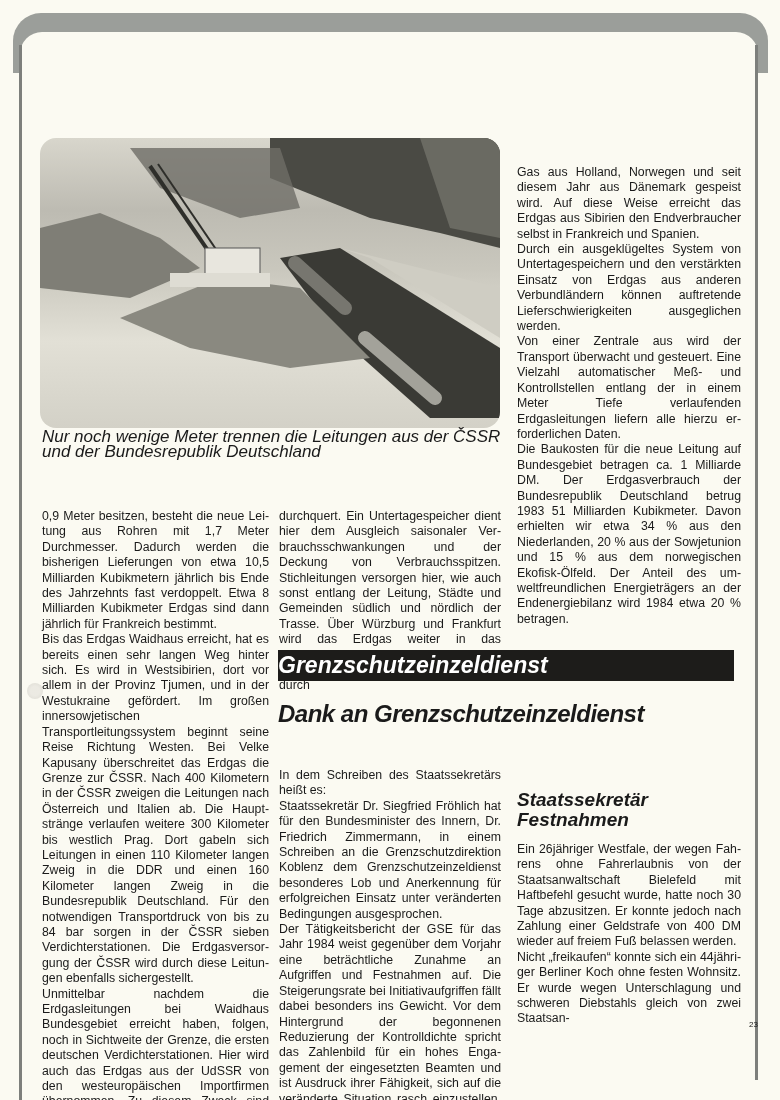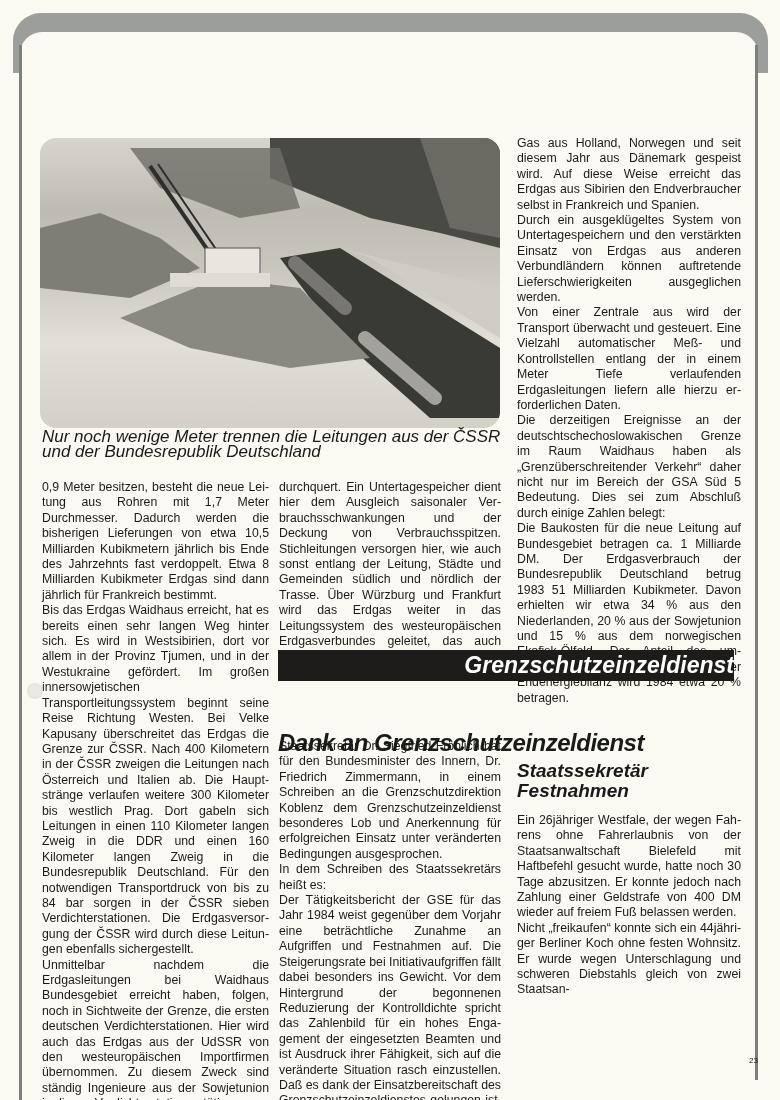--- a/index.html
+++ b/index.html
@@ -29,46 +29,45 @@
     border-radius:16px; overflow:hidden;
     background:linear-gradient(180deg,#d8d6cc 0%,#bdbbb2 25%,#c9c7bd 45%,#e2e0d6 70%,#d3d1c7 100%);
   }
   .photo svg { display:block; }
   .caption {
     position:absolute; left:42px; top:429px; width:465px;
     font-style:italic; font-size:17px; line-height:15px;
   }
   .col {
     position:absolute; font-size:12.3px; line-height:15.4px;
-    text-align:justify; hyphens:manual;
+    text-align:justify; hyphens:manual;margin-top:29px;
   }
   .col p { margin:0; }
   .col1 { left:42px; top:480px; width:227px; }
   .col2 { left:279px; top:480px; width:222px; }
   .col3 { left:517px; top:136px; width:224px; }
   .col4 { left:279px; top:739px; width:222px; }
   .col5 { left:517px; top:739px; width:224px; }
   .credit { text-align:right; margin-top:7px !important; }
   .section-bar {
     position:absolute; left:278px; top:650px; width:456px; height:31px;
-    background:#1d1c1a; color:#fff; text-align:right;
+    background:#1d1c1a; color:#fff; text-align:left;
     font-weight:bold; font-style:italic; font-size:23px; line-height:31px;
   }
   .headline {
     position:absolute; left:278px; top:700px; width:460px;
     font-weight:bold; font-style:italic; font-size:24px; line-height:28px;
     letter-spacing:-0.5px;
-    margin-top:29px;
   }
   .subhead {
     font-weight:bold; font-style:italic; font-size:19px; line-height:20px;
     margin:22px 0 12px 0 !important; text-align:left;
   }
   .page-number {
-    position:absolute; left:739px; top:1056px; font-size:8px; font-weight:normal;padding-left:10px;
+    position:absolute; left:739px; top:1020px; font-size:8px; font-weight:normal;padding-left:10px;
   }
   .scan-mark {
     position:absolute; left:27px; top:683px; width:16px; height:16px; border-radius:50%;
     background:radial-gradient(circle,#e8e6df 40%,#d4d2ca 100%); opacity:0.8;
   }
 </style>
 </head>
 <body>
 
 <div class="frame-band"></div>
@@ -110,31 +109,30 @@
 </div>
 
 <div class="col col2">
   <p>durchquert. Ein Untertagespeicher dient hier dem Ausgleich saisonaler Ver­brauchsschwankungen und der Deckung von Verbrauchsspitzen. Stichleitungen versorgen hier, wie auch sonst entlang der Leitung, Städte und Gemeinden südlich und nördlich der Trasse. Über Würzburg und Frankfurt wird das Erdgas weiter in das Leitungssystem des westeuropäischen Erdgasverbundes geleitet, das auch durch</p>
 </div>
 
 <div class="col col3">
   <p>Gas aus Holland, Norwegen und seit die­sem Jahr aus Dänemark gespeist wird. Auf diese Weise erreicht das Erdgas aus Sibi­rien den Endverbraucher selbst in Frank­reich und Spanien.</p>
   <p>Durch ein ausgeklügeltes System von Un­tertagespeichern und den verstärkten Ein­satz von Erdgas aus anderen Verbundlän­dern können auftretende Lieferschwierig­keiten ausgeglichen werden.</p>
   <p>Von einer Zentrale aus wird der Transport überwacht und gesteuert. Eine Vielzahl automatischer Meß- und Kontrollstellen entlang der in einem Meter Tiefe verlaufen­den Erdgasleitungen liefern alle hierzu er­forderlichen Daten.</p>
-  <p>Die derzeitigen Ereignisse an der deutsch­tschechoslowakischen Grenze im Raum Waidhaus haben als „Grenzüberschrei­tender Verkehr“ daher nicht nur im Bereich der GSA Süd 5 Bedeutung. Dies sei zum Abschluß durch einige Zahlen belegt:</p>
   <p>Die Baukosten für die neue Leitung auf Bundesgebiet betragen ca. 1 Milliarde DM. Der Erdgasverbrauch der Bundesrepublik Deutschland betrug 1983 51 Milliarden Ku­bikmeter. Davon erhielten wir etwa 34 % aus den Niederlanden, 20 % aus der So­wjetunion und 15 % aus dem norwegi­schen Ekofisk-Ölfeld. Der Anteil des um­weltfreundlichen Energieträgers an der Endenergiebilanz wird 1984 etwa 20 % betragen.</p>
 </div>
 
 <div class="section-bar">Grenzschutzeinzeldienst</div>
 
 <div class="headline">Dank an Grenzschutzeinzeldienst</div>
 
 <div class="col col4">
+  <p>In dem Schreiben des Staatssekretärs heißt es:</p>
   <p>Staatssekretär Dr. Siegfried Fröhlich hat für den Bundesminister des Innern, Dr. Friedrich Zimmermann, in einem Schreiben an die Grenzschutzdirektion Koblenz dem Grenzschutzeinzeldienst be­sonderes Lob und Anerkennung für erfolg­reichen Einsatz unter veränderten Bedin­gungen ausgesprochen.</p>
-  <p>In dem Schreiben des Staatssekretärs heißt es:</p>
   <p>Der Tätigkeitsbericht der GSE für das Jahr 1984 weist gegenüber dem Vorjahr eine beträchtliche Zunahme an Aufgriffen und Festnahmen auf. Die Steigerungsrate bei Initiativaufgriffen fällt dabei besonders ins Gewicht. Vor dem Hintergrund der begon­nenen Reduzierung der Kontrolldichte spricht das Zahlenbild für ein hohes Enga­gement der eingesetzten Beamten und ist Ausdruck ihrer Fähigkeit, sich auf die ver­änderte Situation rasch einzustellen. Daß es dank der Einsatzbereitschaft des Grenzschutzeinzeldienstes gelungen ist, den bisherigen Sicherheitsstandard an der</p>
 </div>
 
 <div class="col col5">
   <p class="subhead">Staatssekretär Festnahmen</p>
   <p>Ein 26jähriger Westfale, der wegen Fah­rens ohne Fahrerlaubnis von der Staatsan­waltschaft Bielefeld mit Haftbefehl gesucht wurde, hatte noch 30 Tage abzusitzen. Er konnte jedoch nach Zahlung einer Geld­strafe von 400 DM wieder auf freiem Fuß belassen werden.</p>
   <p>Nicht „freikaufen“ konnte sich ein 44jähri­ger Berliner Koch ohne festen Wohnsitz. Er wurde wegen Unterschlagung und schwe­ren Diebstahls gleich von zwei Staatsan-</p>
 </div>
 
 <div class="scan-mark"></div>

